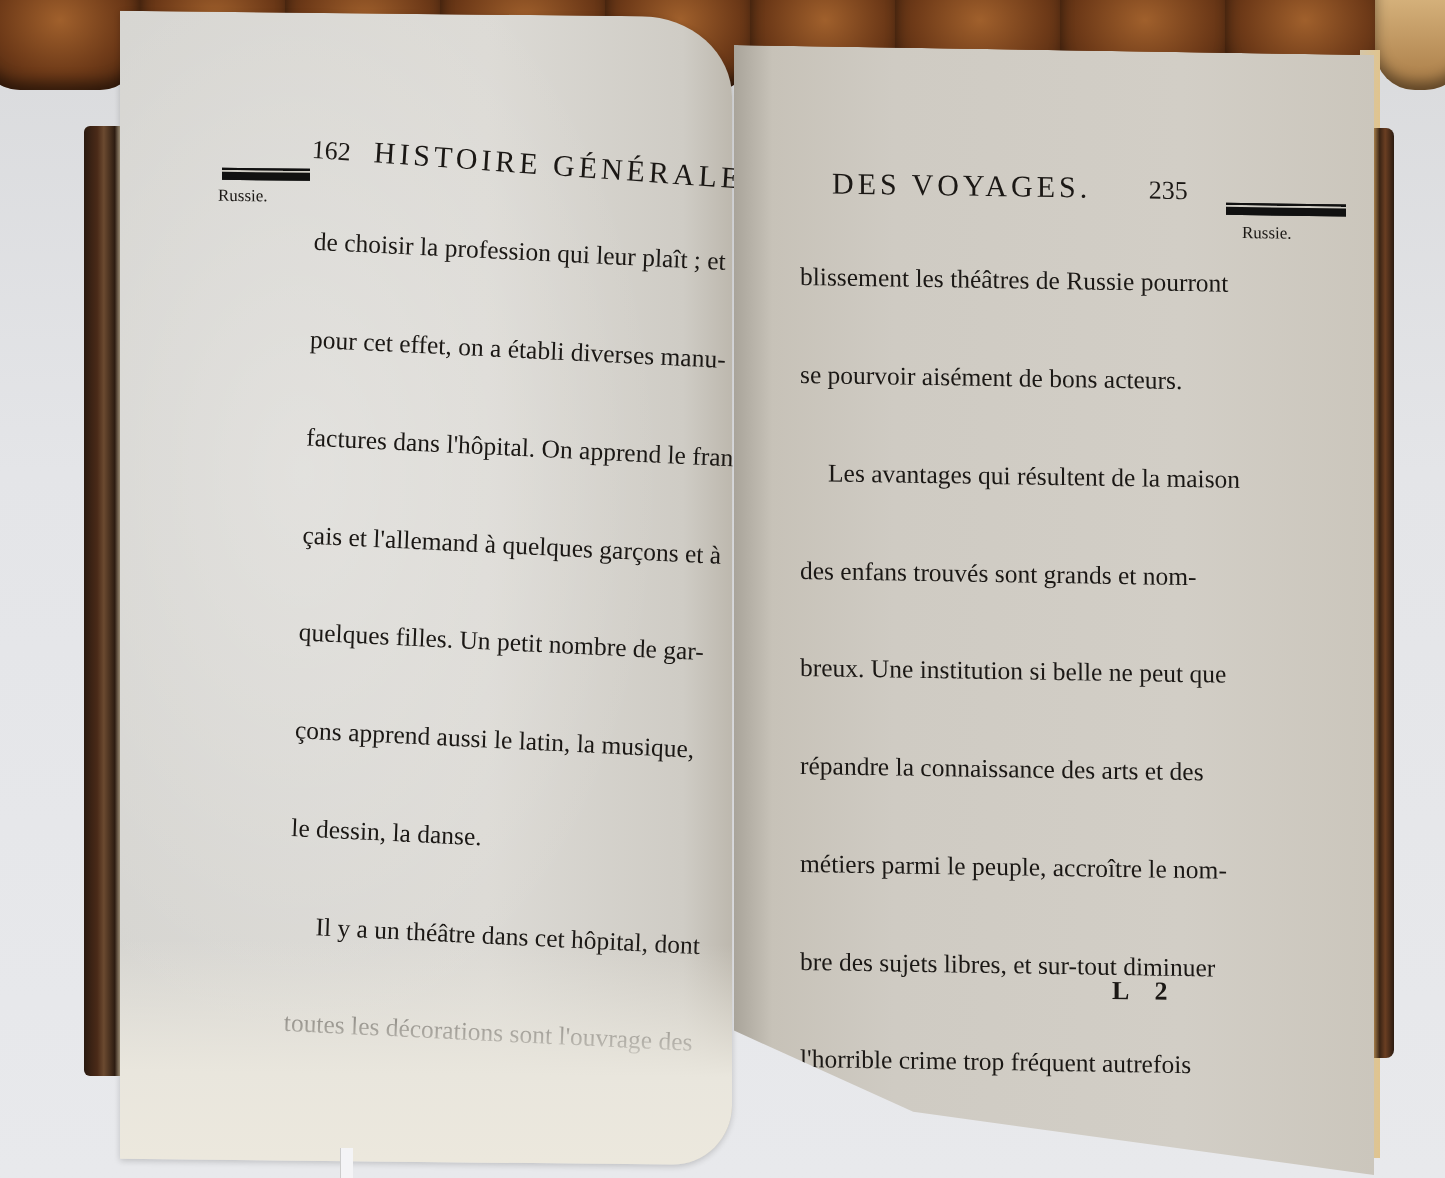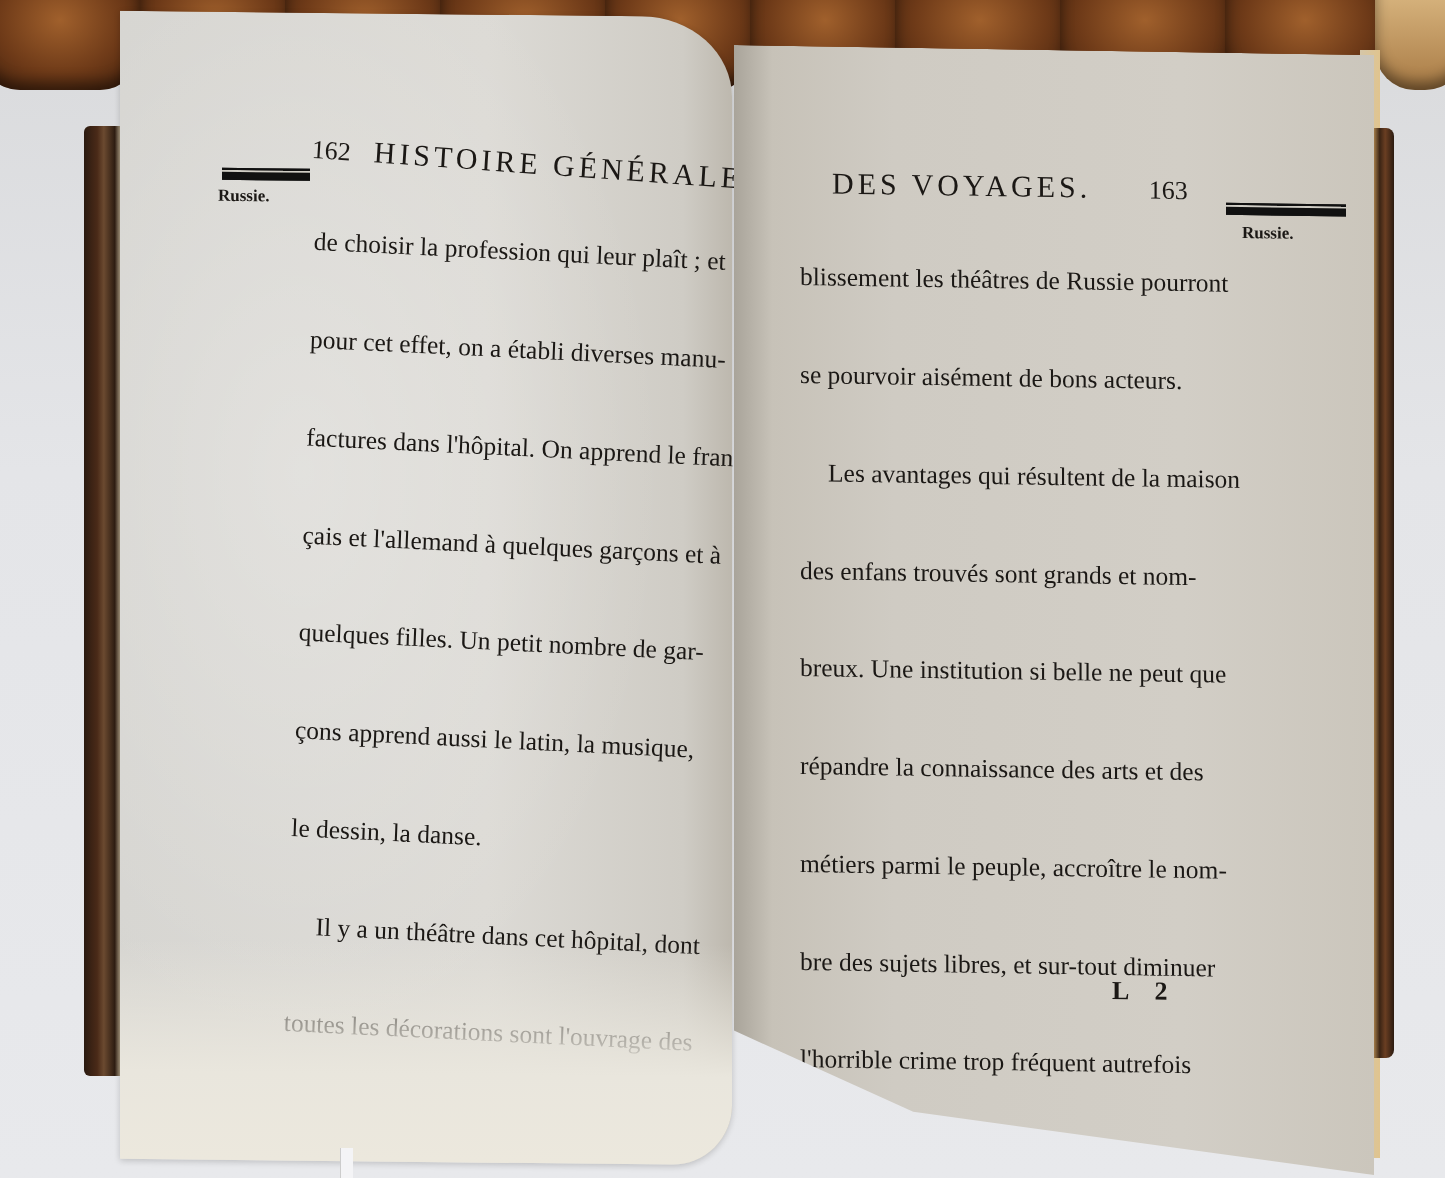--- a/index.html
+++ b/index.html
@@ -61,21 +61,21 @@
   }
   .header {
     position:absolute; font-weight:normal; letter-spacing:4px; font-size:30px; white-space:nowrap;
   }
   .pnum { letter-spacing:0; font-size:26px; }
   .rule {
     position:absolute; height:8px; background:#111;
     border-top:2px solid #111; border-bottom:2px solid #111;
     box-shadow: inset 0 2px 0 #d0cdc5;
   }
-  .margin-note { position:absolute; font-size:17px; font-weight:bold; }
+  .margin-note { position:absolute; font-size:17px; font-weight:normal; }
   .text {
     position:absolute; font-size:25.5px; line-height:32.6px; white-space:pre;
   }
   .text .ln { display:block; }
   .text .ind { padding-left:28px; }
   .sig { position:absolute; font-size:26px; font-weight:bold; letter-spacing:10px; }
   .bookmark {
     position:absolute; left:340px; top:1148px; width:12px; height:30px; background:#f4f4f6;
     border-left:1px solid #ccc;
   }
@@ -134,21 +134,21 @@
     
     
     
     
     
   </div>
 </div>
 
 <div class="page page-right">
   <div class="header" style="left:98px;top:120px;">
-    <span>DES VOYAGES.</span>&nbsp;&nbsp;&nbsp;&nbsp;&nbsp;<span class="pnum">163</span>
+    <span>DES VOYAGES.</span>&nbsp;&nbsp;&nbsp;&nbsp;&nbsp;<span class="pnum">235</span>
   </div>
   <div class="rule" style="left:492px;top:150px;width:120px;"></div>
   <div class="margin-note" style="left:508px;top:170px;">Russie.</div>
 
   <div class="text" style="left:66px;top:150px;">
     <span class="ln">blissement les théâtres de Russie pourront</span>
     <span class="ln">se pourvoir aisément de bons acteurs.</span>
     <span class="ln ind">Les avantages qui résultent de la maison</span>
     <span class="ln">des enfans trouvés sont grands et nom-</span>
     <span class="ln">breux. Une institution si belle ne peut que</span>

